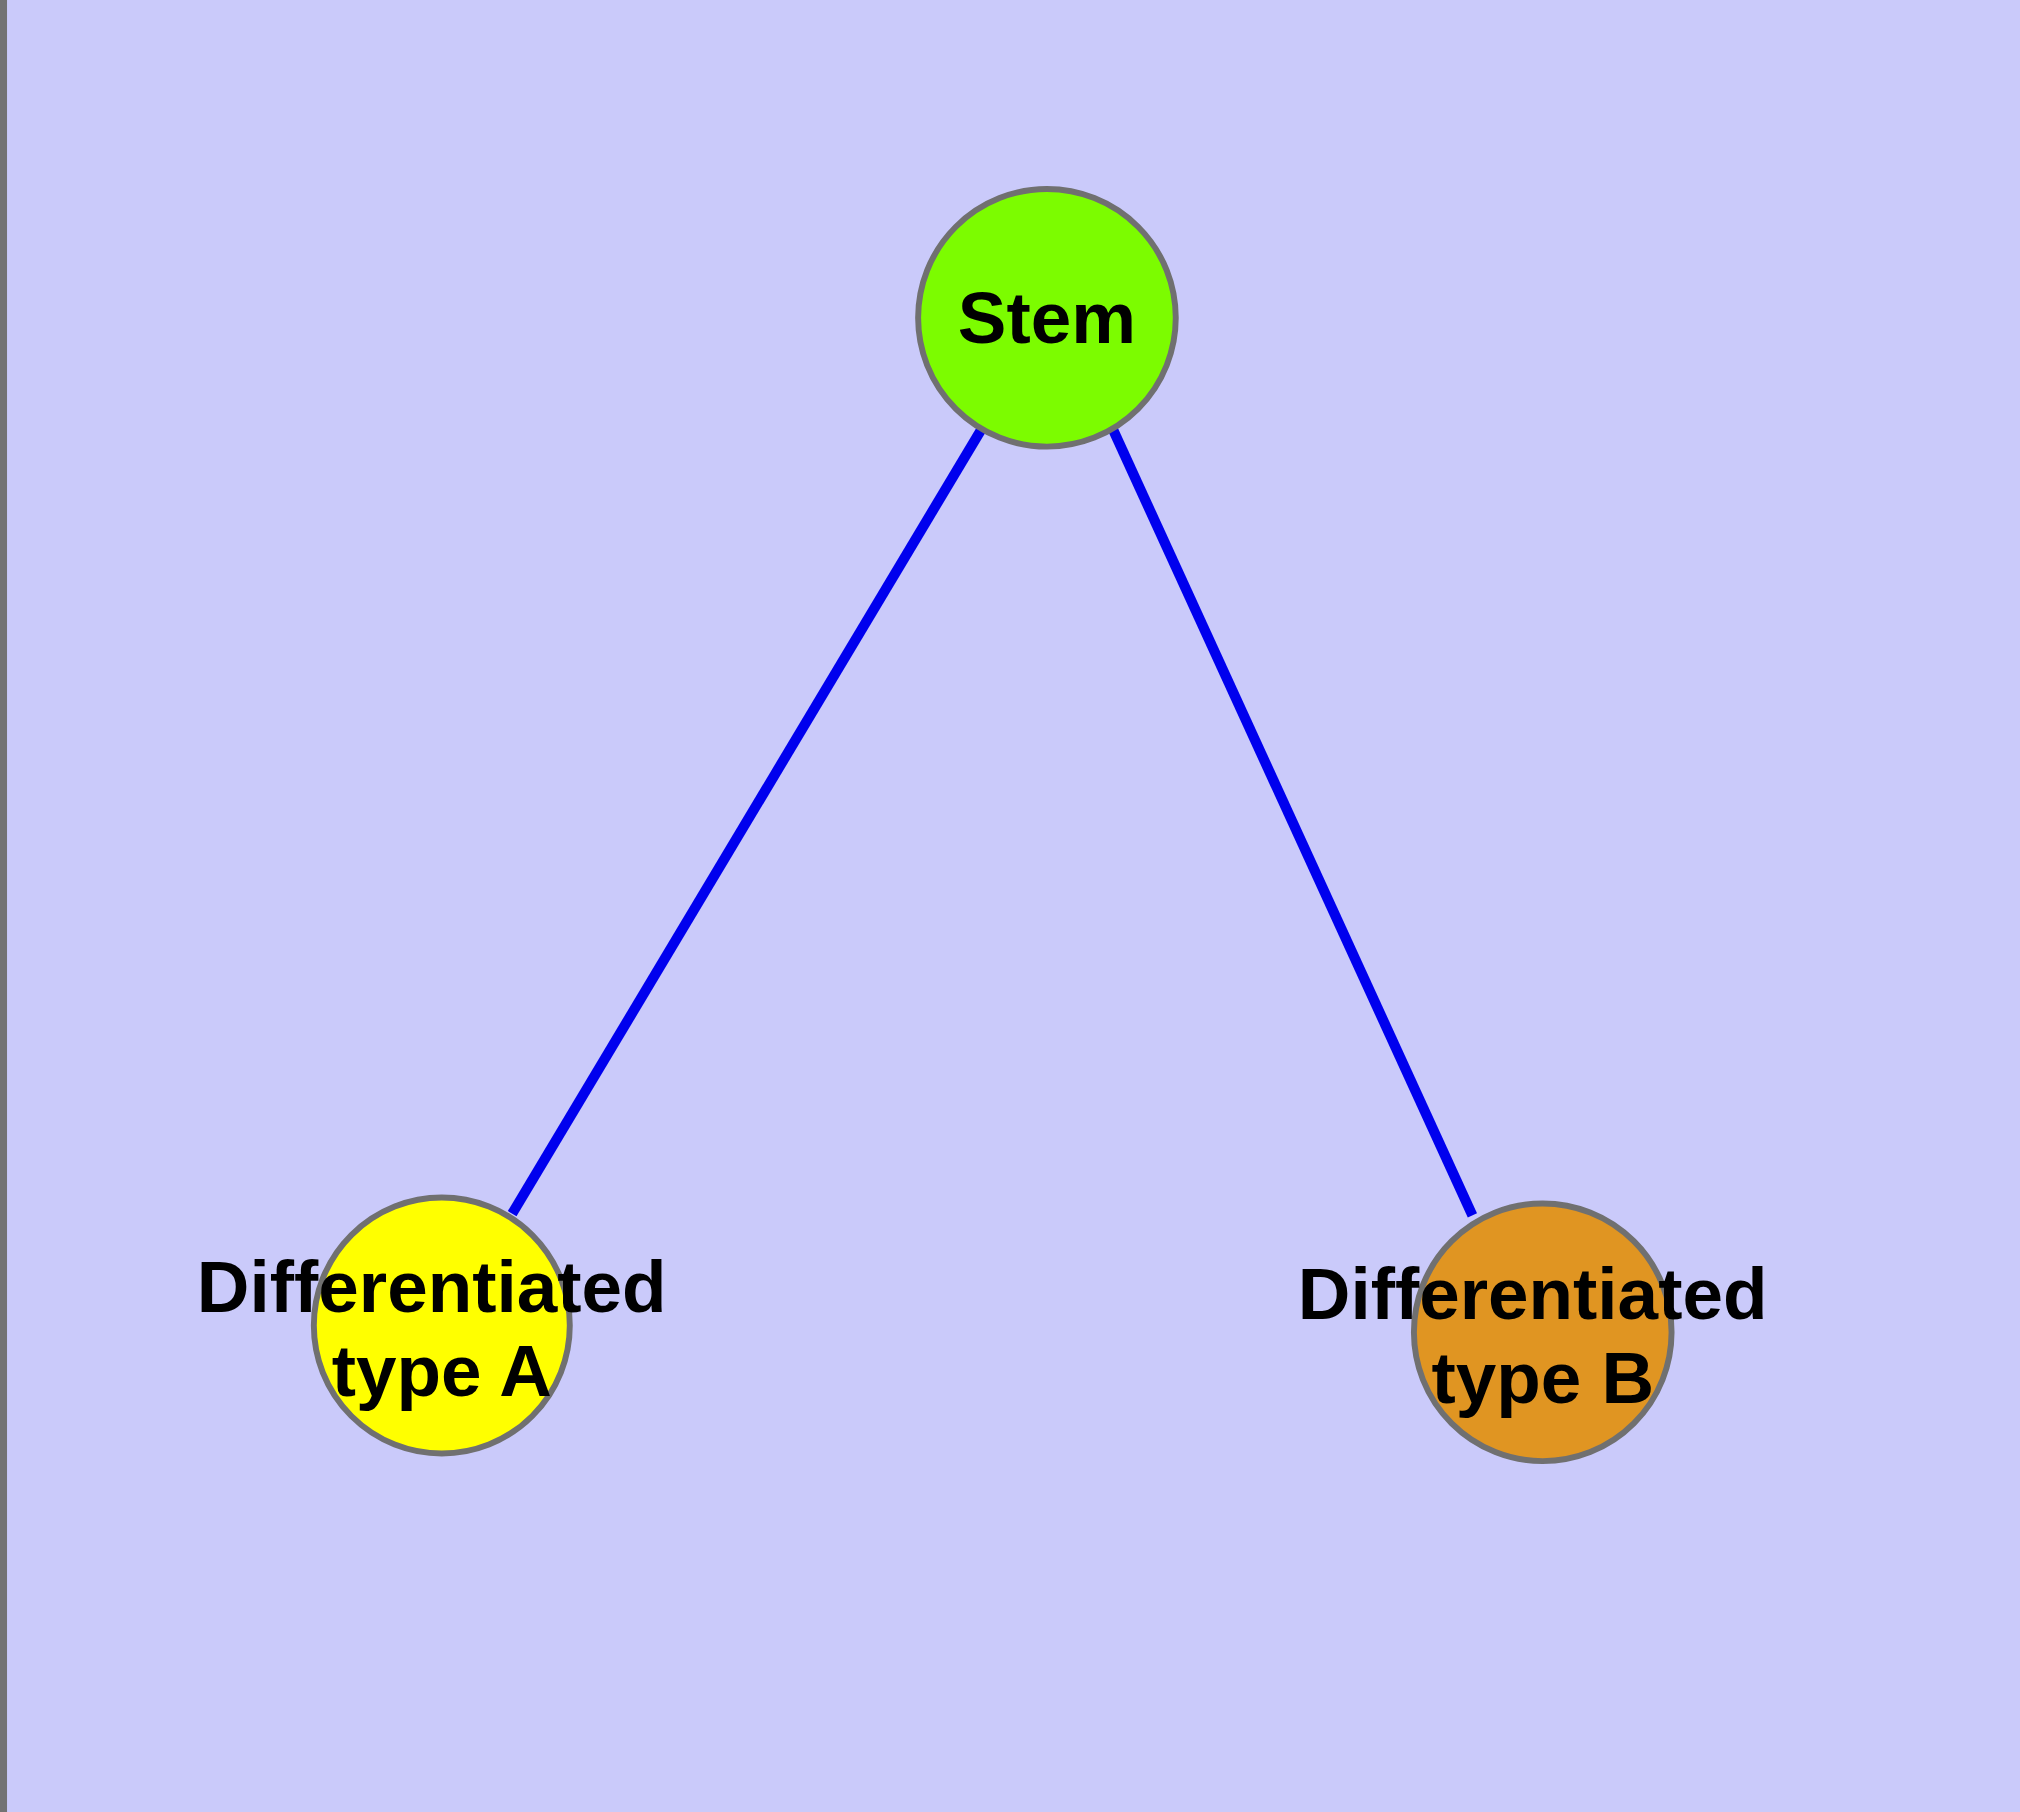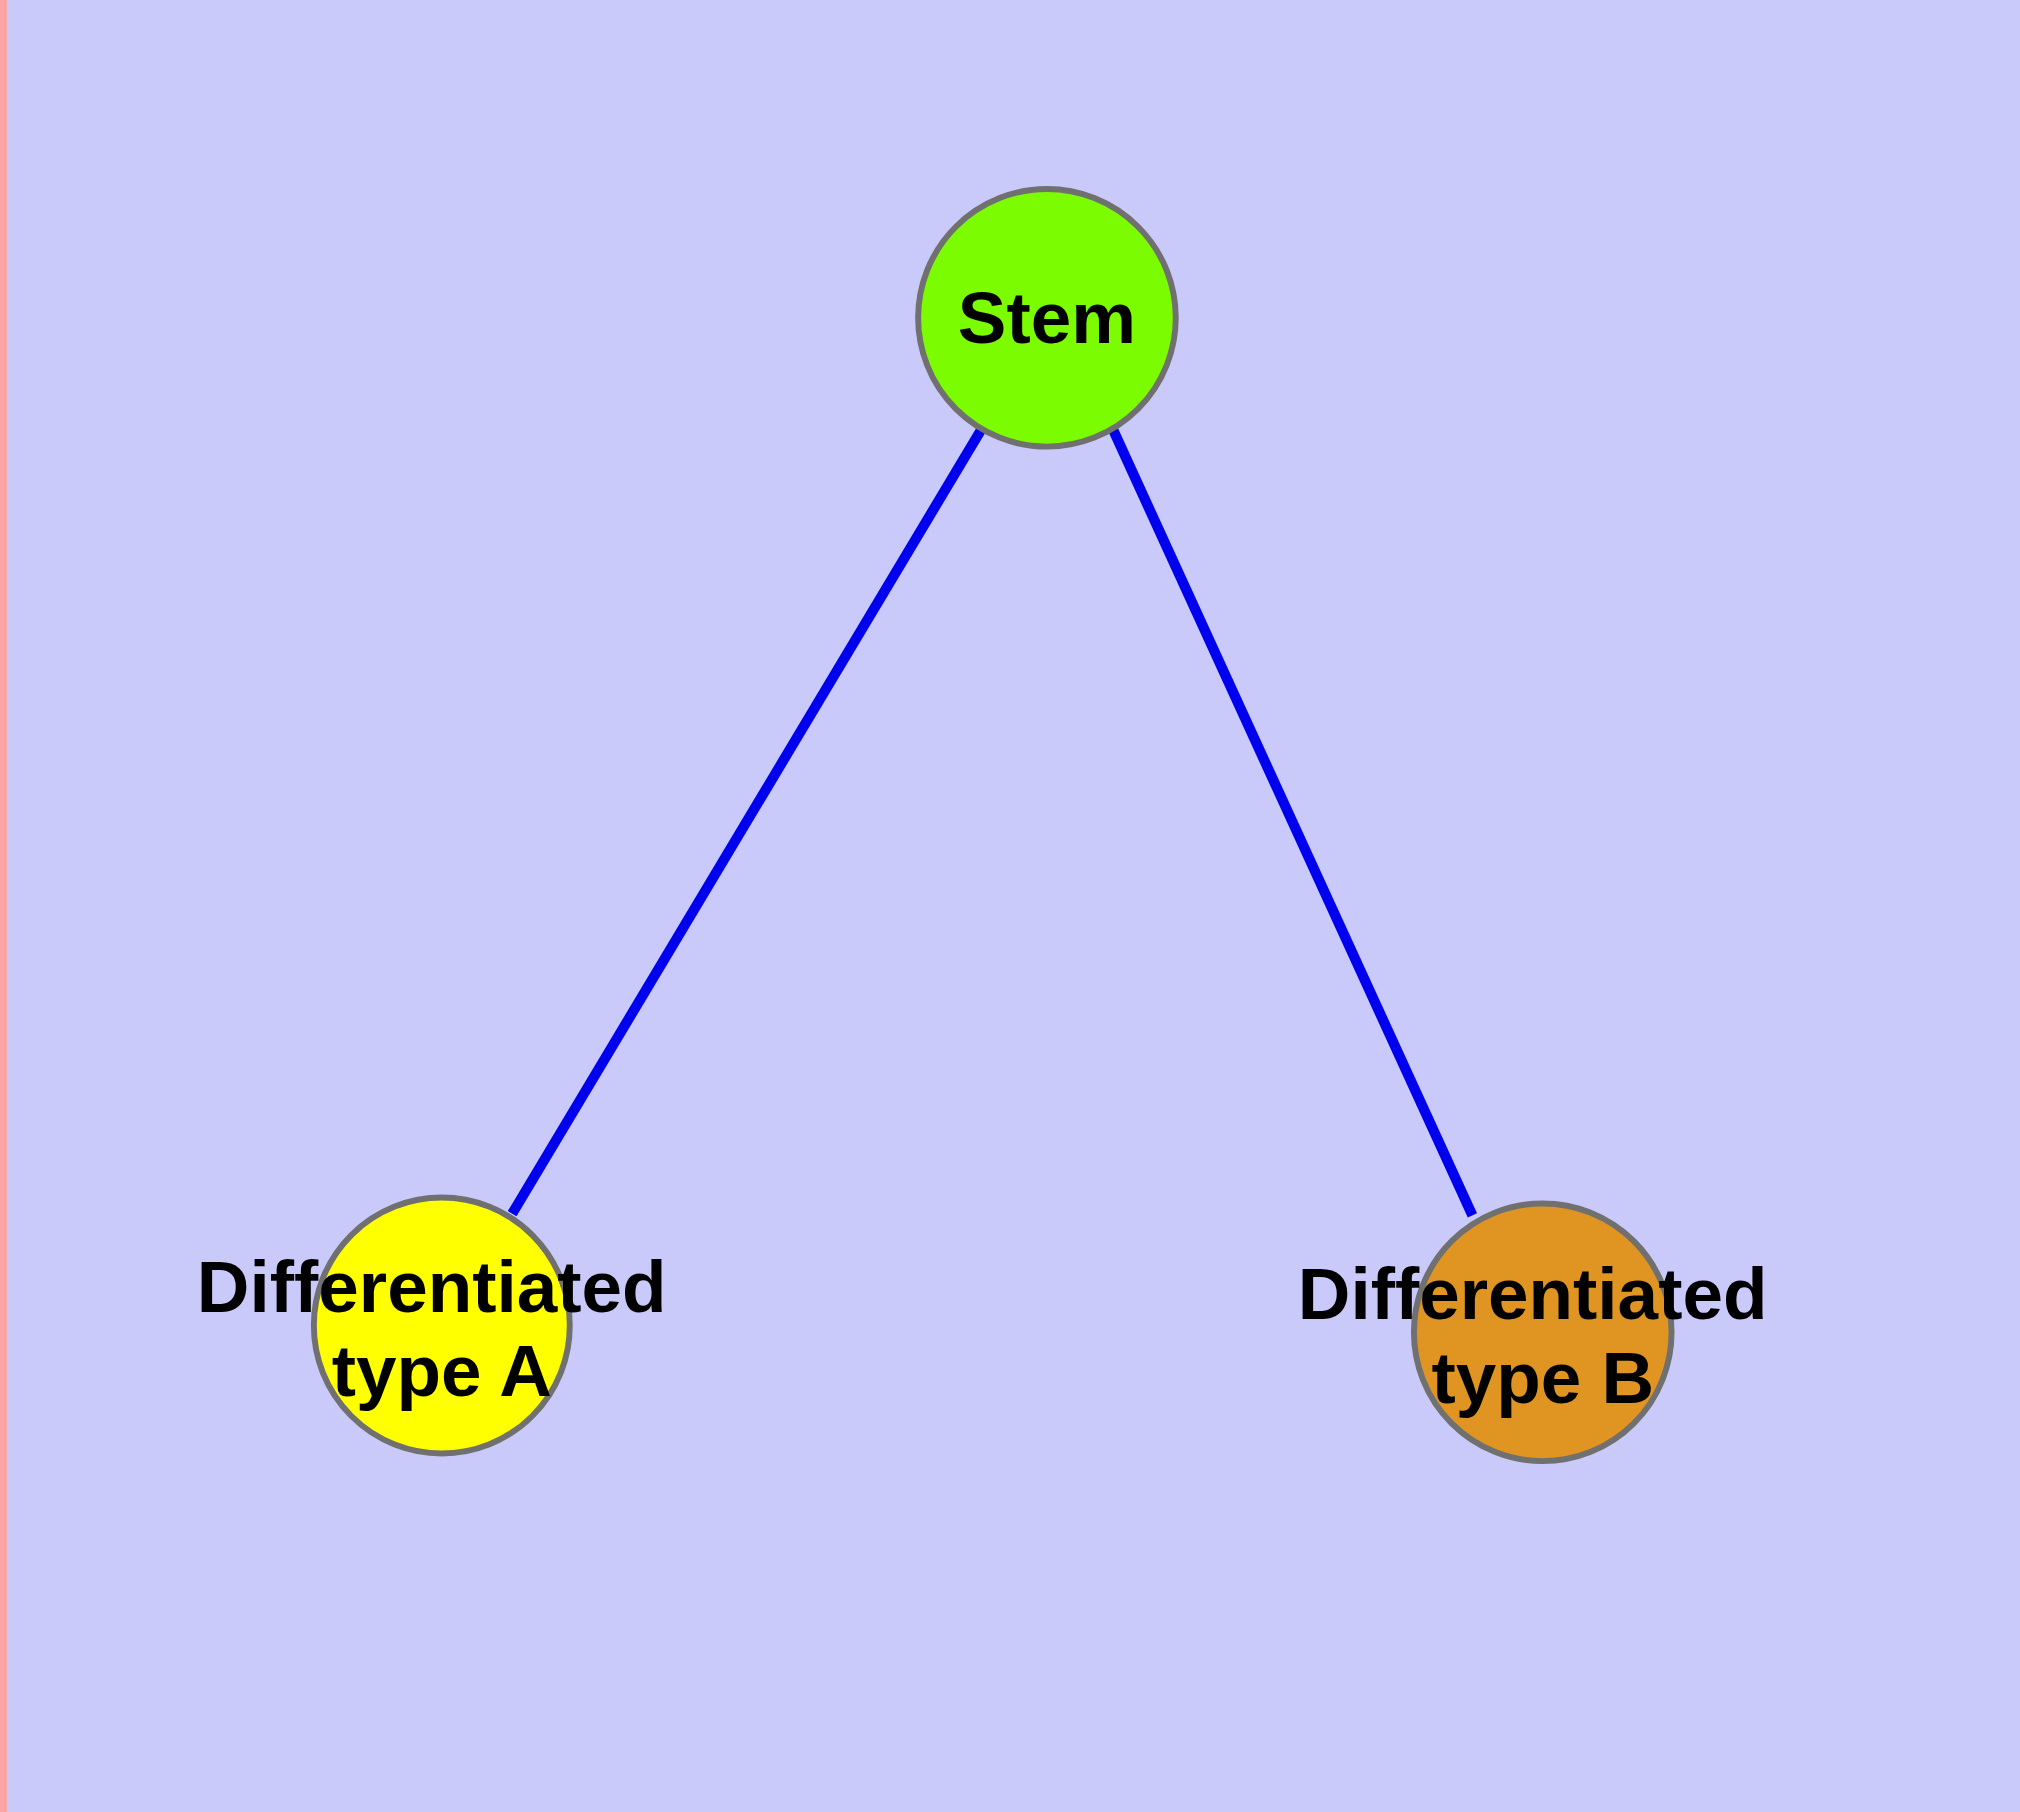--- a/index.html
+++ b/index.html
@@ -6,21 +6,21 @@
   html, body {
     margin: 0;
     padding: 0;
     background: #ffffff;
   }
   #stage {
     position: relative;
     width: 2021px;
     height: 1812px;
     overflow: hidden;
-    background: #fca5a5;
+    background: #737373;
     font-family: "Liberation Sans", sans-serif;
   }
   #canvas {
     position: absolute;
     inset: 0;
     width: 2021px;
     height: 1812px;
     display: block;
   }
   .node-label {

